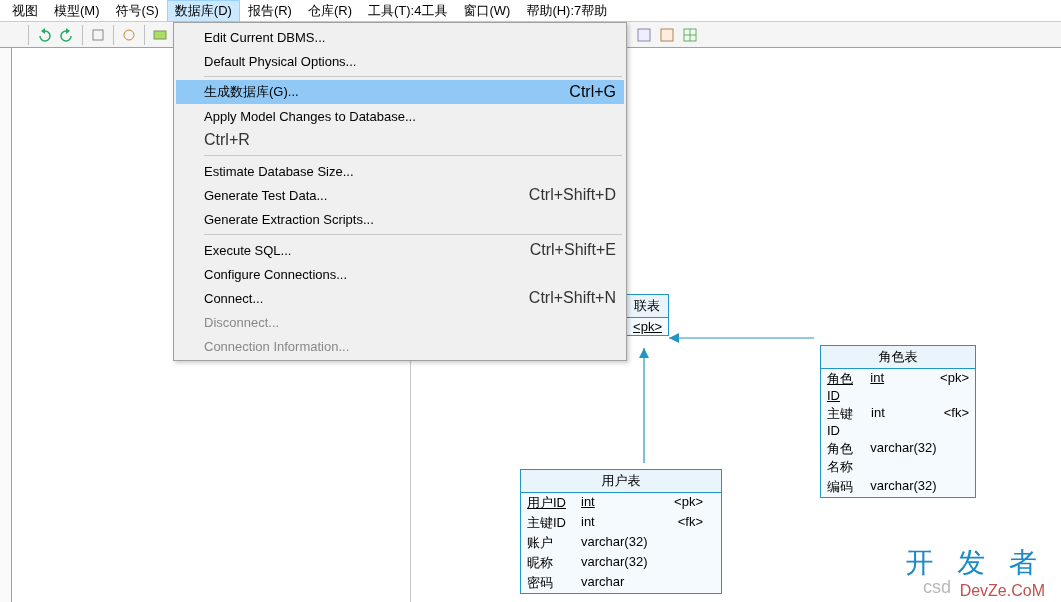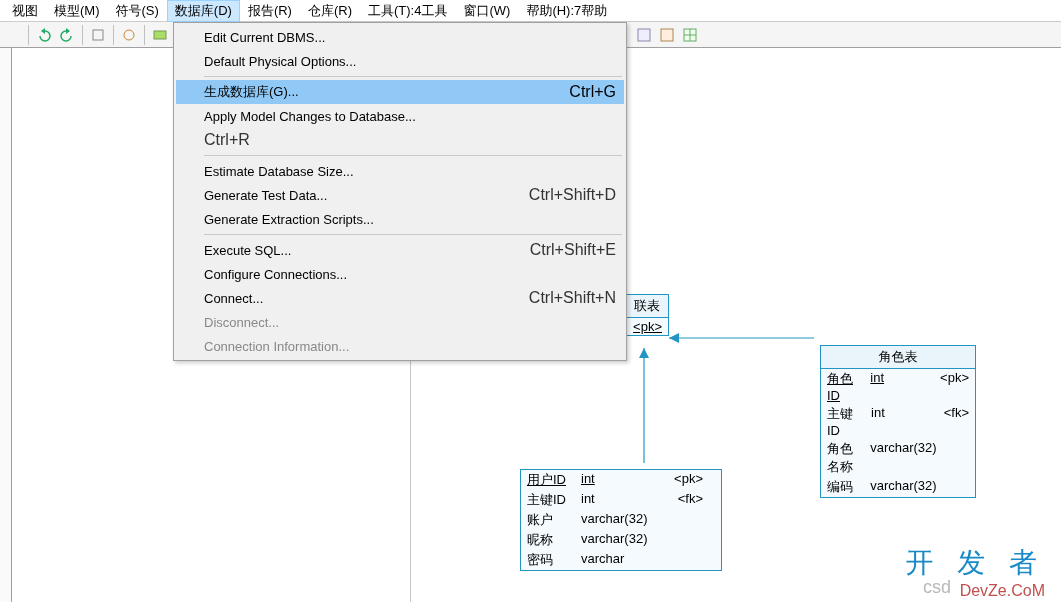--- a/index.html
+++ b/index.html
@@ -191,20 +191,21 @@
           <span class="c3"></span>
         </div>
         <div class="row">
           <span class="c1">编码</span>
           <span class="c2">varchar(32)</span>
           <span class="c3"></span>
         </div>
       </div>
 
     <div class="entity" style="left:508px; top:421px; width:202px;" id="entity-user">
+      <div class="title">用户表</div>
     <div class="row">
           <span class="c1 pk">用户ID</span>
           <span class="c2 pk">int</span>
           <span class="c3">&lt;pk&gt;</span>
         </div>
         <div class="row">
           <span class="c1">主键ID</span>
           <span class="c2">int</span>
           <span class="c3">&lt;fk&gt;</span>
         </div>

